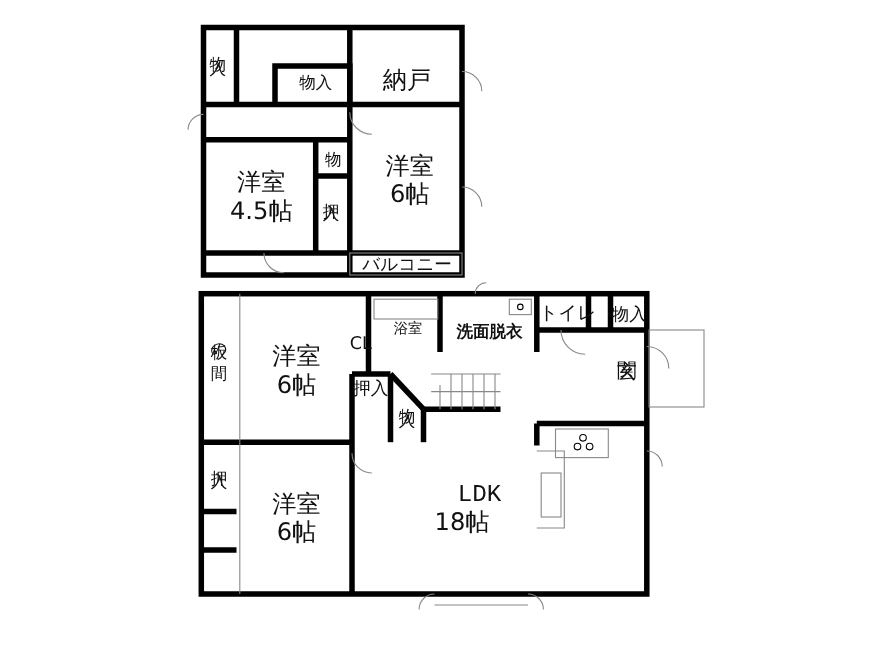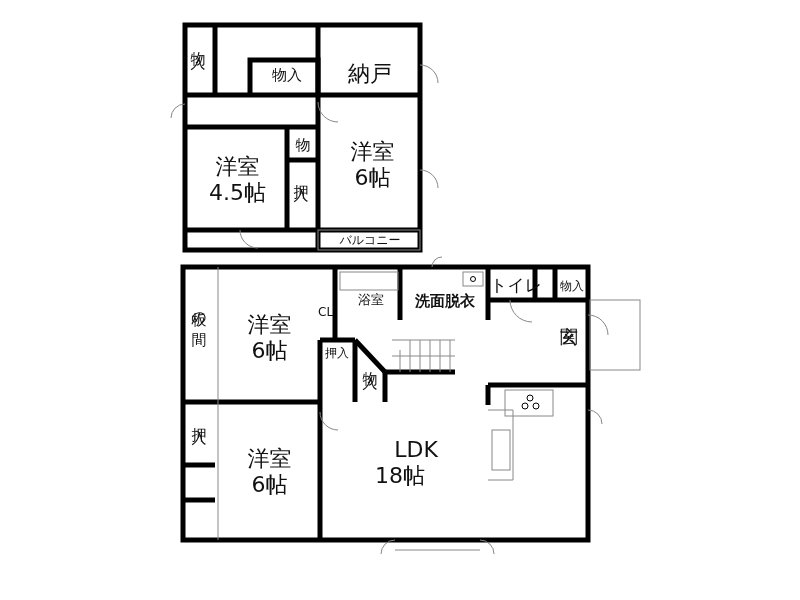--- a/index.html
+++ b/index.html
@@ -1,21 +1,21 @@
 <!DOCTYPE html>
 <html><head>
 <meta charset="utf-8">
 <style>
   html, body { margin:0; padding:0; background:#ffffff; }
   body { width:800px; height:600px; position:relative; overflow:hidden;
          font-family: "DejaVu Sans", "Liberation Sans", sans-serif; color:#111; }
   svg { position:absolute; left:0; top:0; }
   .lbl { position:absolute; font-size:22px; line-height:24px; text-align:center; color:#111; white-space:pre; }
   .sm { font-size:15px; line-height:18px; }
-  .xs { font-size:12px; line-height:14px; }
+  .xs { font-size:16px; line-height:14px; }
   .vert { writing-mode: vertical-rl; text-orientation: upright; letter-spacing:2px; }
 </style>
 </head>
 <body>
 
 <svg width="800" height="600" viewBox="0 0 800 600">
 
   <g stroke="#000" stroke-width="5" fill="none">
     <rect x="185" y="25" width="235" height="225"></rect>
     <line x1="185" y1="95" x2="420" y2="95"></line>
@@ -110,14 +110,14 @@
 <div class="lbl sm" style="left:344px;top:291px;width:54px;font-size:13px;">浴室</div>
 <div class="lbl sm" style="left:403px;top:292px;width:84px;font-weight:bold;">洗面脱衣</div>
 <div class="lbl sm" style="left:490px;top:276px;width:45px;font-size:17px;">トイレ</div>
 <div class="lbl xs" style="left:556px;top:279px;width:32px;">物入</div>
 <div class="lbl sm vert" style="left:560px;top:312px;font-size:18px;">玄関</div>
 <div class="lbl xs" style="left:320px;top:346px;width:34px;">押入</div>
 <div class="lbl sm vert" style="left:361px;top:360px;">物入</div>
 <div class="lbl sm vert" style="left:190px;top:415px;">押入</div>
 <div class="lbl" style="left:222px;top:447px;width:95px;">洋室</div>
 <div class="lbl" style="left:222px;top:473px;width:95px;">6帖</div>
-<div class="lbl" style="left:366px;top:438px;width:100px;">LDK</div>
-<div class="lbl" style="left:350px;top:464px;width:100px;">18帖</div>
+<div class="lbl" style="left:386px;top:438px;width:100px;font-family:Liberation Mono, monospace;">LDK</div>
+<div class="lbl" style="left:370px;top:464px;width:100px;">18帖</div>
 
 </body></html>

